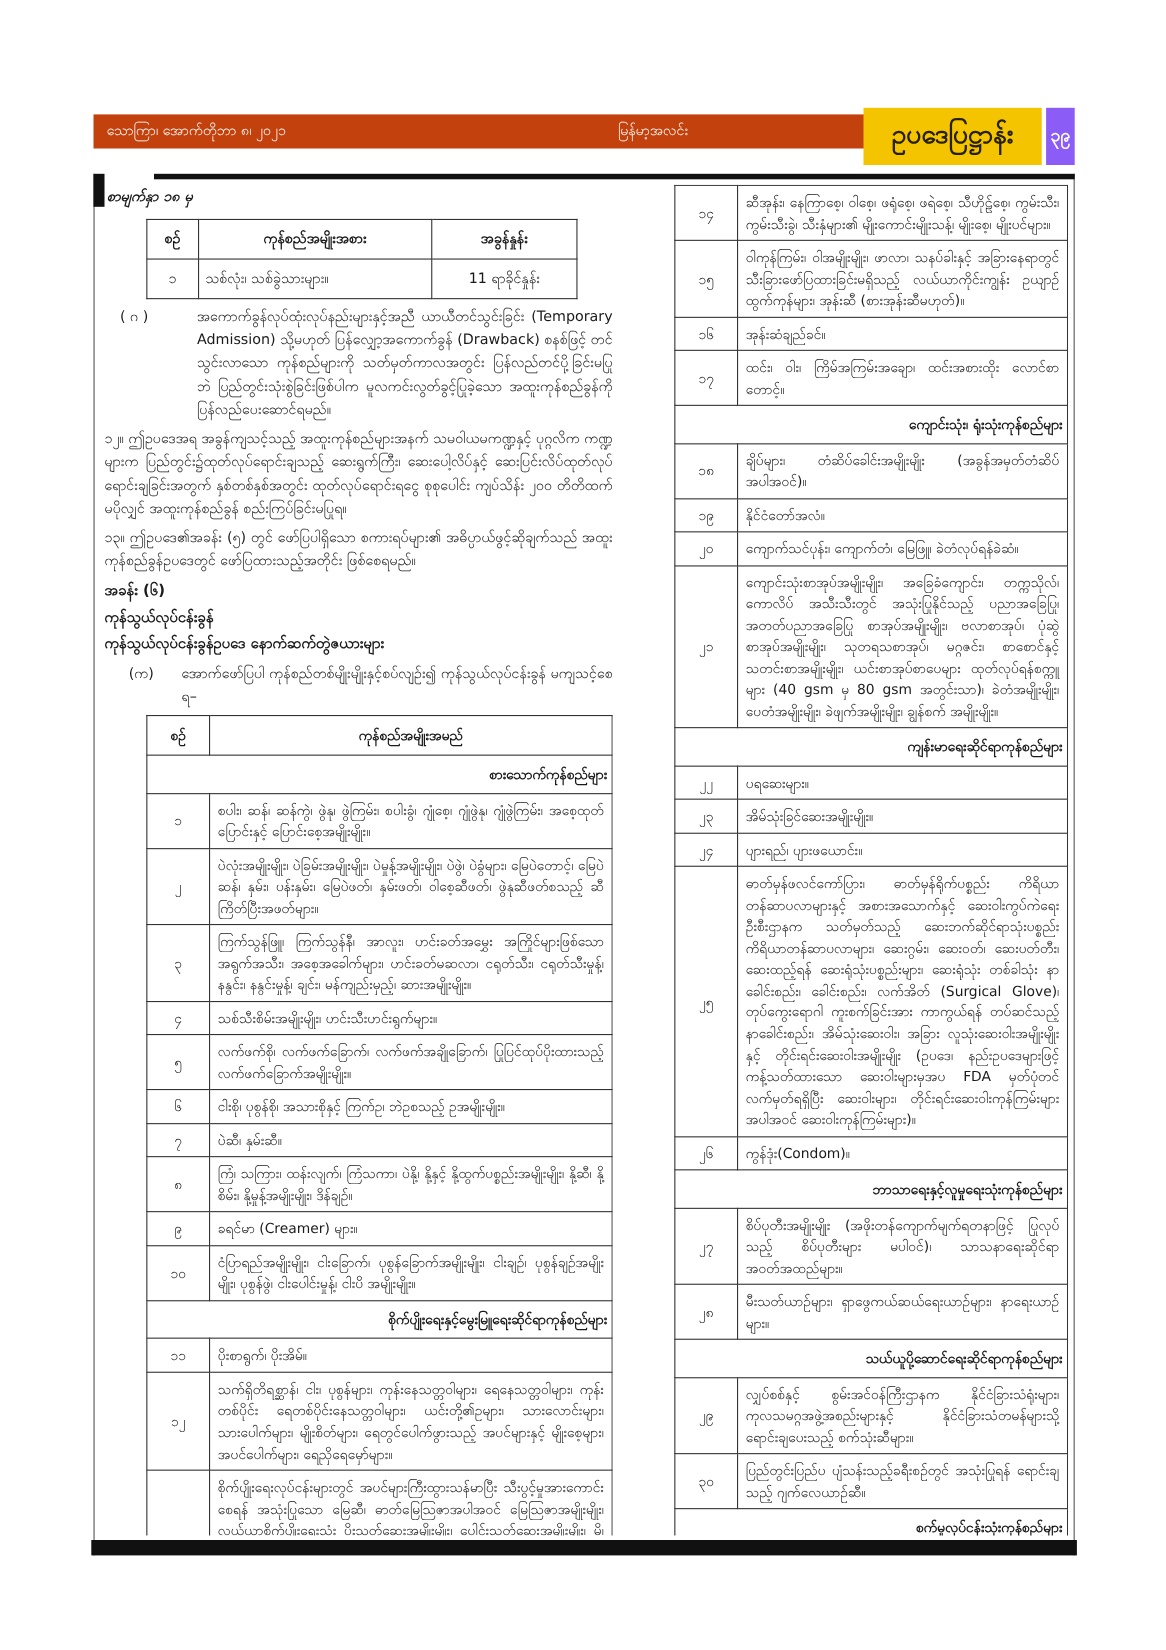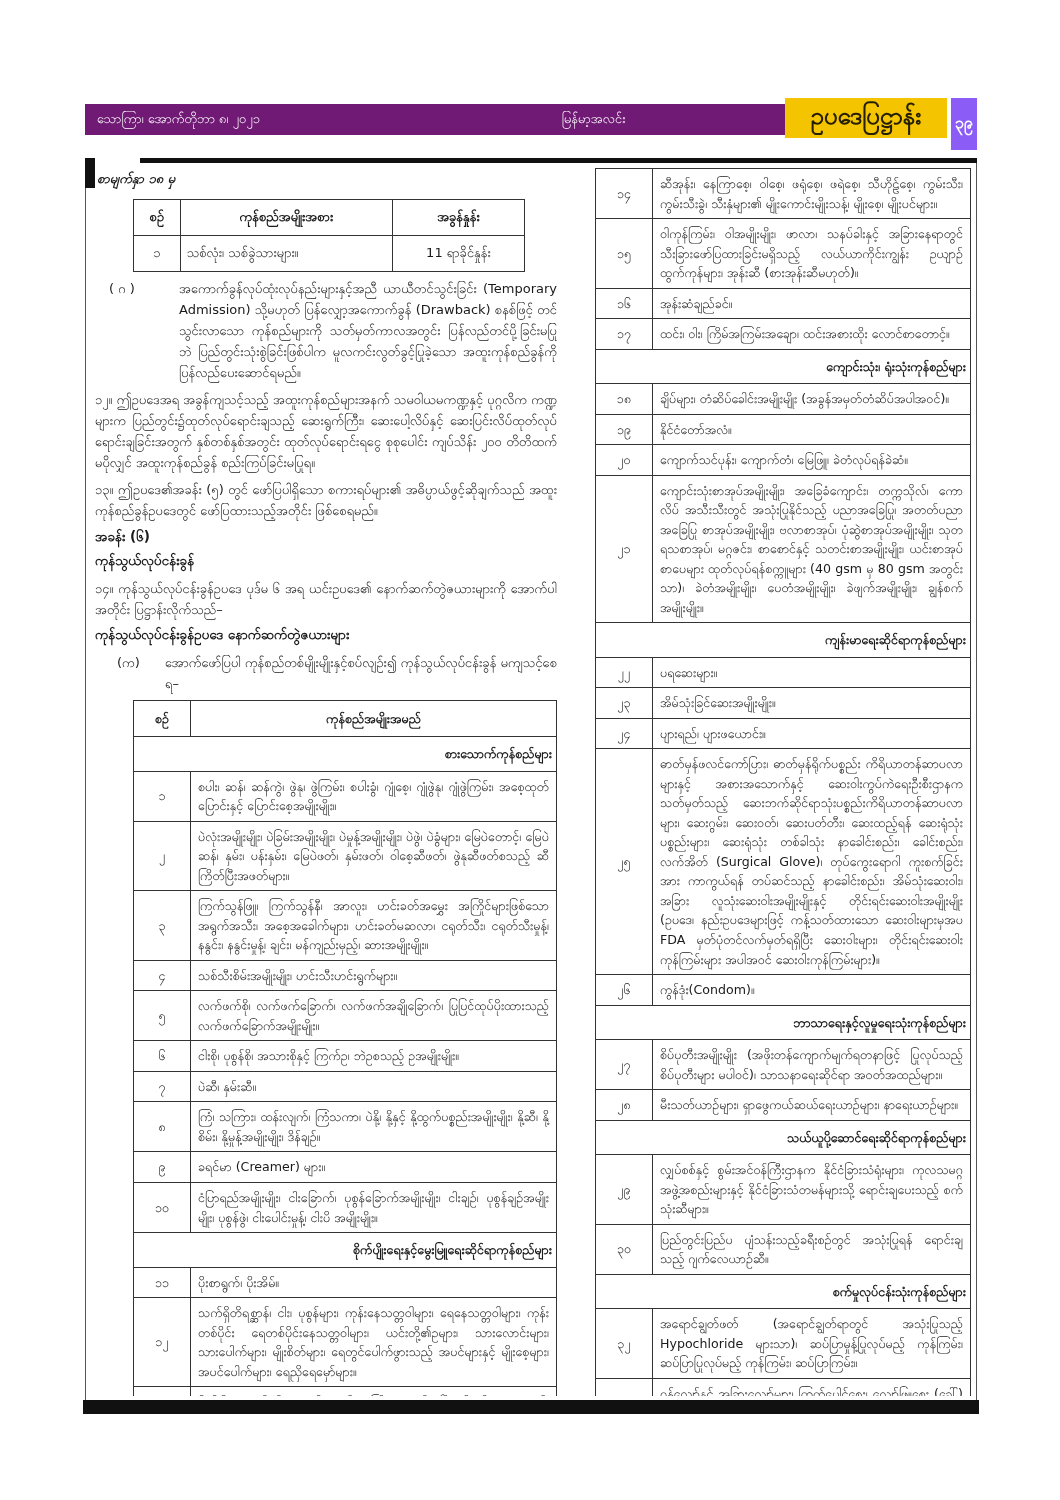--- a/index.html
+++ b/index.html
@@ -7,27 +7,27 @@
     width:1060px;height:1500px;background:#ffffff;
     font-family:"DejaVu Sans","Liberation Sans",sans-serif;
     color:#1a1a1a;
   }
   .page{position:relative;width:1060px;height:1500px;background:#fff;overflow:hidden;}
 
   
   .masthead{position:absolute;top:98px;left:85px;width:890px;height:52px;}
   .masthead-bar{
     position:absolute;left:0;top:6px;width:808px;height:31px;
-    background:#701a75;color:#ffffff;font-size:13px;
+    background:#c2410c;color:#ffffff;font-size:13px;
     display:flex;align-items:center;
   }
   .issue-date{padding-left:12px;white-space:nowrap;}
   .np-name{position:absolute;left:59%;white-space:nowrap;}
   .section-badge{
-    position:absolute;left:700px;top:0;width:162px;height:40px;
+    position:absolute;left:700px;top:0;width:162px;height:52px;
     background:#f5c400;color:#262000;
     display:flex;align-items:center;justify-content:center;
     font-size:24px;font-weight:bold;
   }
   .pagenum-badge{
     position:absolute;left:866px;top:0;width:26px;height:52px;
     background:#8b5cf6;color:#ffffff;
     display:flex;align-items:center;justify-content:center;
     font-size:16px;font-weight:bold;
   }
@@ -37,21 +37,21 @@
     position:absolute;left:85px;top:158px;width:890px;height:1256px;
     border-left:1px solid #555;border-right:1px solid #555;
     background:#fff;
   }
   .top-rule{position:absolute;top:0;left:54px;right:-1px;height:5px;background:#111;}
   .corner-mark{position:absolute;top:0;left:-1px;width:10px;height:30px;background:#111;}
   .bottom-rule{position:absolute;bottom:0;left:-3px;right:-3px;height:14px;background:#111;}
 
   .columns{
     position:absolute;top:10px;left:9px;right:5px;bottom:18px;
-    display:flex;overflow:hidden;
+    display:flex;gap:18px;overflow:hidden;
   }
   .col{overflow:hidden;}
   .col.left{width:462px;flex:none;}
   .col.right{flex:1;padding-left:38px;}
 
   .continued-from{font-style:italic;font-weight:bold;font-size:13px;margin:2px 0 10px 2px;}
 
   
   table{border-collapse:collapse;}
   .rate-table{margin-left:38px;width:392px;font-size:13px;}
@@ -116,21 +116,20 @@
         </table>
 
         <div class="para clause">
           <span class="cl-label">( ဂ )</span>
           <span>အကောက်ခွန်လုပ်ထုံးလုပ်နည်းများနှင့်အညီ ယာယီတင်သွင်းခြင်း (Temporary Admission) သို့မဟုတ် ပြန်လျှော့အကောက်ခွန် (Drawback) စနစ်ဖြင့် တင်သွင်းလာသော ကုန်စည်များကို သတ်မှတ်ကာလအတွင်း ပြန်လည်တင်ပို့ခြင်းမပြုဘဲ ပြည်တွင်းသုံးစွဲခြင်းဖြစ်ပါက မူလကင်းလွတ်ခွင့်ပြုခဲ့သော အထူးကုန်စည်ခွန်ကို ပြန်လည်ပေးဆောင်ရမည်။</span>
         </div>
         <div class="para">၁၂။ ဤဥပဒေအရ အခွန်ကျသင့်သည့် အထူးကုန်စည်များအနက် သမဝါယမကဏ္ဍနှင့် ပုဂ္ဂလိက ကဏ္ဍများက ပြည်တွင်း၌ထုတ်လုပ်ရောင်းချသည့် ဆေးရွက်ကြီး၊ ဆေးပေါ့လိပ်နှင့် ဆေးပြင်းလိပ်ထုတ်လုပ်ရောင်းချခြင်းအတွက် နှစ်တစ်နှစ်အတွင်း ထုတ်လုပ်ရောင်းရငွေ စုစုပေါင်း ကျပ်သိန်း ၂၀၀ တိတိထက် မပိုလျှင် အထူးကုန်စည်ခွန် စည်းကြပ်ခြင်းမပြုရ။</div>
         <div class="para">၁၃။ ဤဥပဒေ၏အခန်း (၅) တွင် ဖော်ပြပါရှိသော စကားရပ်များ၏ အဓိပ္ပာယ်ဖွင့်ဆိုချက်သည် အထူးကုန်စည်ခွန်ဥပဒေတွင် ဖော်ပြထားသည့်အတိုင်း ဖြစ်စေရမည်။</div>
         <div class="center-bold">အခန်း (၆)</div>
         <div class="center-bold">ကုန်သွယ်လုပ်ငန်းခွန်</div>
-        <div class="para">၁၄။ ကုန်သွယ်လုပ်ငန်းခွန်ဥပဒေ ပုဒ်မ ၆ အရ ယင်းဥပဒေ၏ နောက်ဆက်တွဲဇယားများကို အောက်ပါအတိုင်း ပြဋ္ဌာန်းလိုက်သည်–</div>
         <div class="center-bold">ကုန်သွယ်လုပ်ငန်းခွန်ဥပဒေ နောက်ဆက်တွဲဇယားများ</div>
         <div class="para clause2">
           <span class="cl-label">(က)</span>
           <span>အောက်ဖော်ပြပါ ကုန်စည်တစ်မျိုးမျိုးနှင့်စပ်လျဉ်း၍ ကုန်သွယ်လုပ်ငန်းခွန် မကျသင့်စေရ–</span>
         </div>
 
         <table class="goods-table left-t">
           <thead>
             <tr>
               <th style="width:42px;">စဉ်</th>

